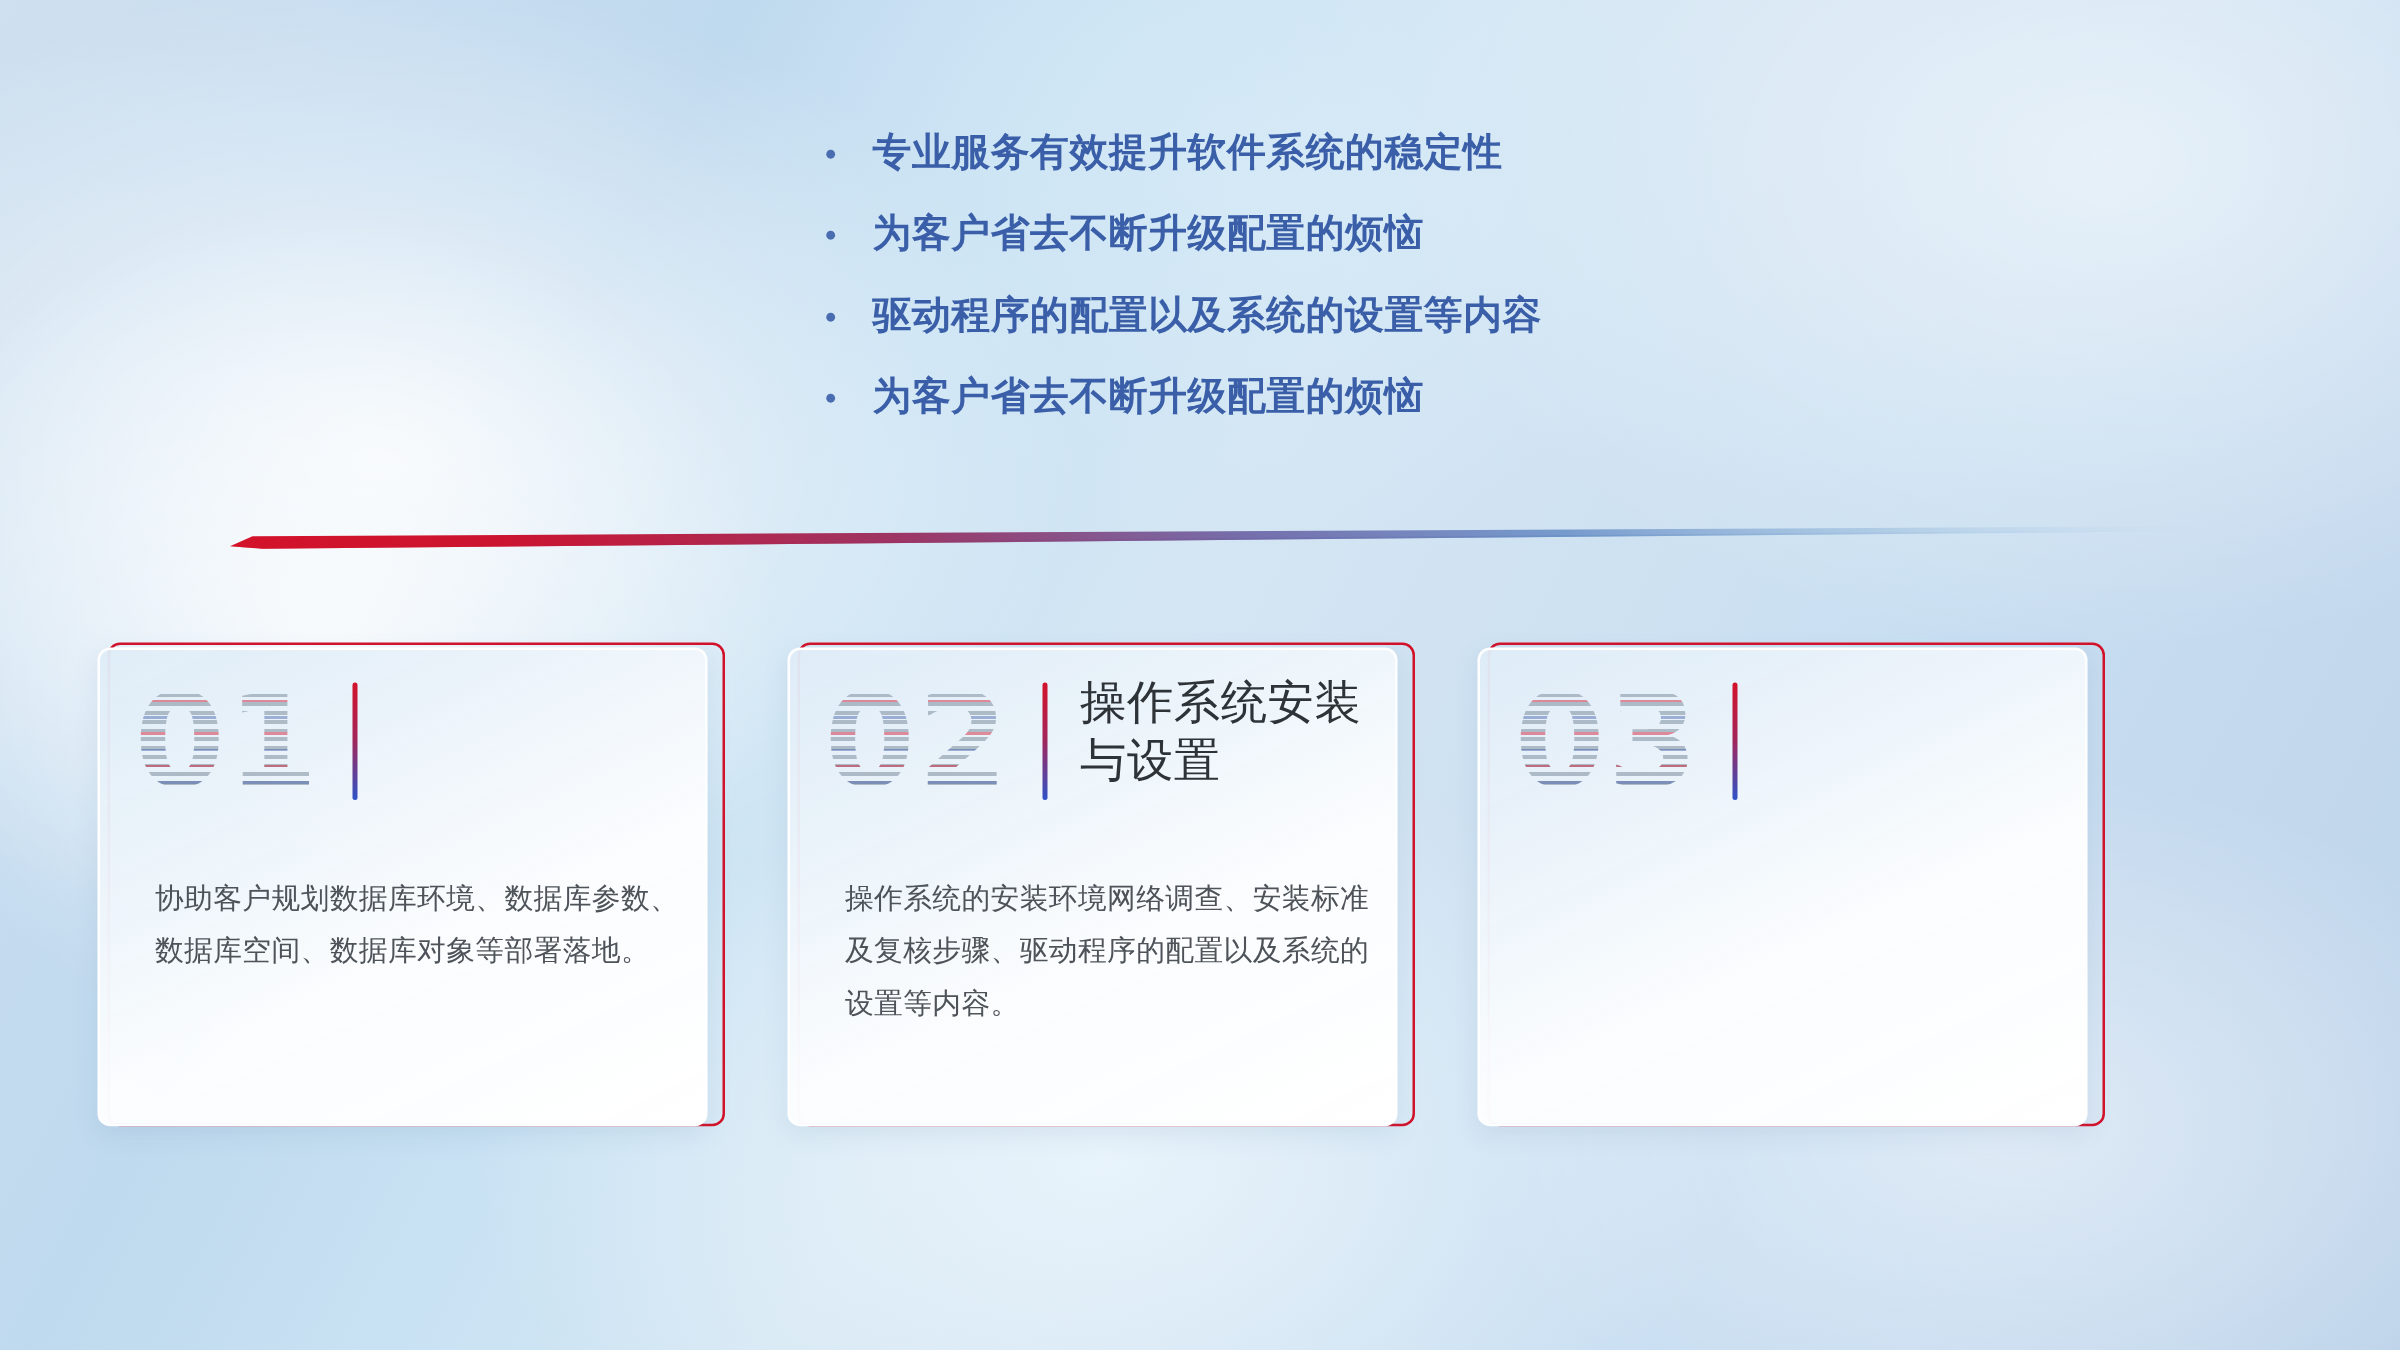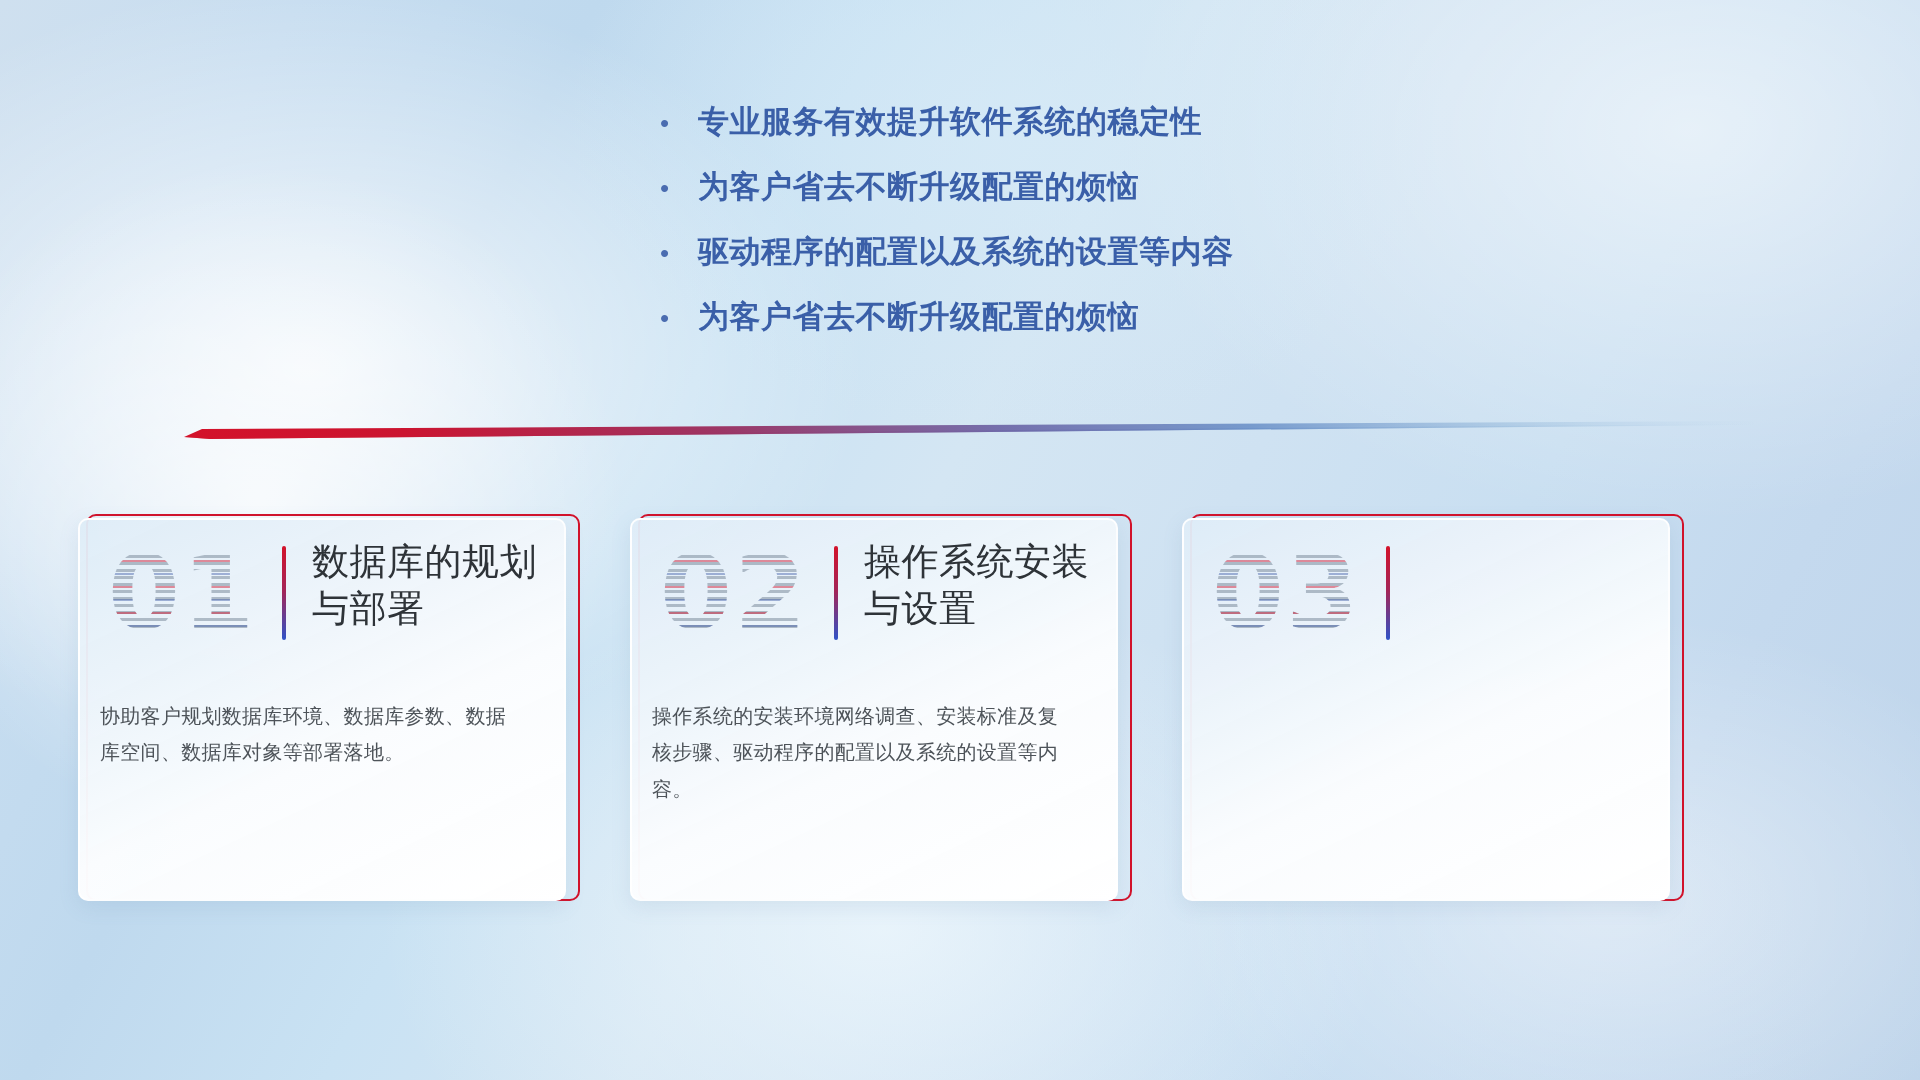--- a/index.html
+++ b/index.html
@@ -175,23 +175,23 @@
     position:absolute;
     left:232px; top:18px;
     width:244px;
     font-size:37px;
     line-height:1.28;
     color:#2e3338;
     letter-spacing:0.5px;
   }
   .card-body {
     position:absolute;
-    left:20px; top:178px;
+    left:44px; top:178px;
     width:424px;
-    font-size:20px;
+    font-size:23px;
     line-height:1.82;
     color:#4d5museum;
     color:#4d5359;
     letter-spacing:0.3px;
   }
 </style>
 </head>
 <body>
 
 <div id="stage">
@@ -239,21 +239,20 @@
 
   <div id="cards">
 
     <div class="card-wrap">
       <div class="card-outline"></div>
       <div class="card-panel">
         <div class="card-head">
           <div class="card-num">01</div>
           <div class="card-num-tint">01</div>
           <div class="card-bar"></div>
-          <div class="card-title">数据库的规划与部署</div>
         </div>
         <div class="card-body">协助客户规划数据库环境、数据库参数、数据库空间、数据库对象等部署落地。</div>
       </div>
     </div>
 
     <div class="card-wrap">
       <div class="card-outline"></div>
       <div class="card-panel">
         <div class="card-head">
           <div class="card-num">02</div>

